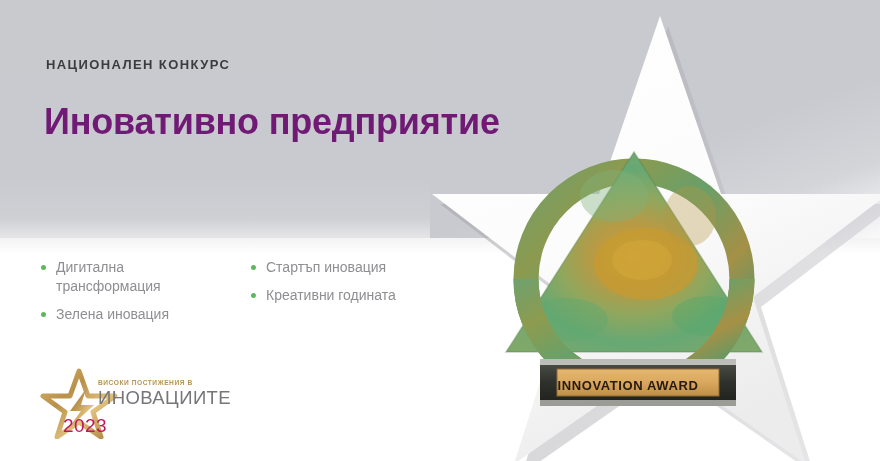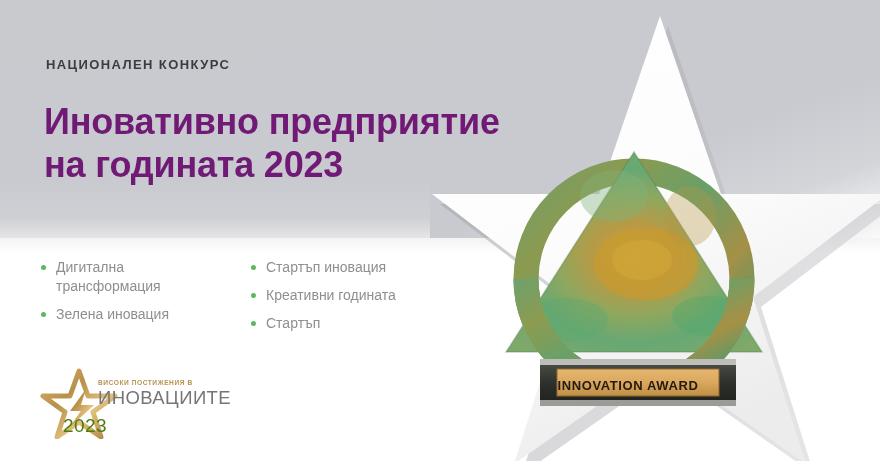--- a/index.html
+++ b/index.html
@@ -168,21 +168,21 @@
     width: 86px;
     height: 72px;
   }
   .award-star svg { display: block; width: 100%; height: 100%; }
   .award-year {
     position: absolute;
     left: 29px;
     top: 48px;
     font-size: 19px;
     font-weight: normal;
-    color: #4d7c0f;
+    color: #be185d;
     letter-spacing: 0.4px;
   }
   .award-sub {
     position: absolute;
     left: 64px;
     top: 12px;
     font-size: 6.6px;
     font-weight: bold;
     letter-spacing: 0.55px;
     color: #b79456;
@@ -294,32 +294,30 @@
       <rect x="0" y="41" width="196" height="6" fill="#9b9b98"></rect>
       <rect x="17" y="10" width="162" height="27" fill="url(#woodG)"></rect>
       <rect x="17" y="10" width="162" height="27" fill="none" stroke="#8e6a33" stroke-width="1"></rect>
     </svg>
   </div>
   <div class="plaque-text">INNOVATION AWARD</div>
 
   <div class="eyebrow">НАЦИОНАЛЕН КОНКУРС</div>
   <div class="headline">
     <span class="l1">Иновативно предприятие</span>
-    <span class="l2">на годината 2023</span>
   </div>
 
   <div class="bullets">
     <div class="bullet-col col-a">
       <div class="bullet">Дигитална трансформация</div>
       <div class="bullet">Зелена иновация</div>
     </div>
     <div class="bullet-col col-b">
       <div class="bullet">Стартъп иновация</div>
       <div class="bullet">Креативни годината</div>
-      <div class="bullet">Стартъп</div>
     </div>
   </div>
 
   <div class="award-logo">
     <div class="award-star">
       <svg viewBox="0 0 86 72" xmlns="http://www.w3.org/2000/svg">
         <defs>
           <linearGradient id="goldG" x1="0" y1="0" x2="1" y2="1">
             <stop offset="0%" stop-color="#d9b368"></stop>
             <stop offset="35%" stop-color="#b8904a"></stop>

